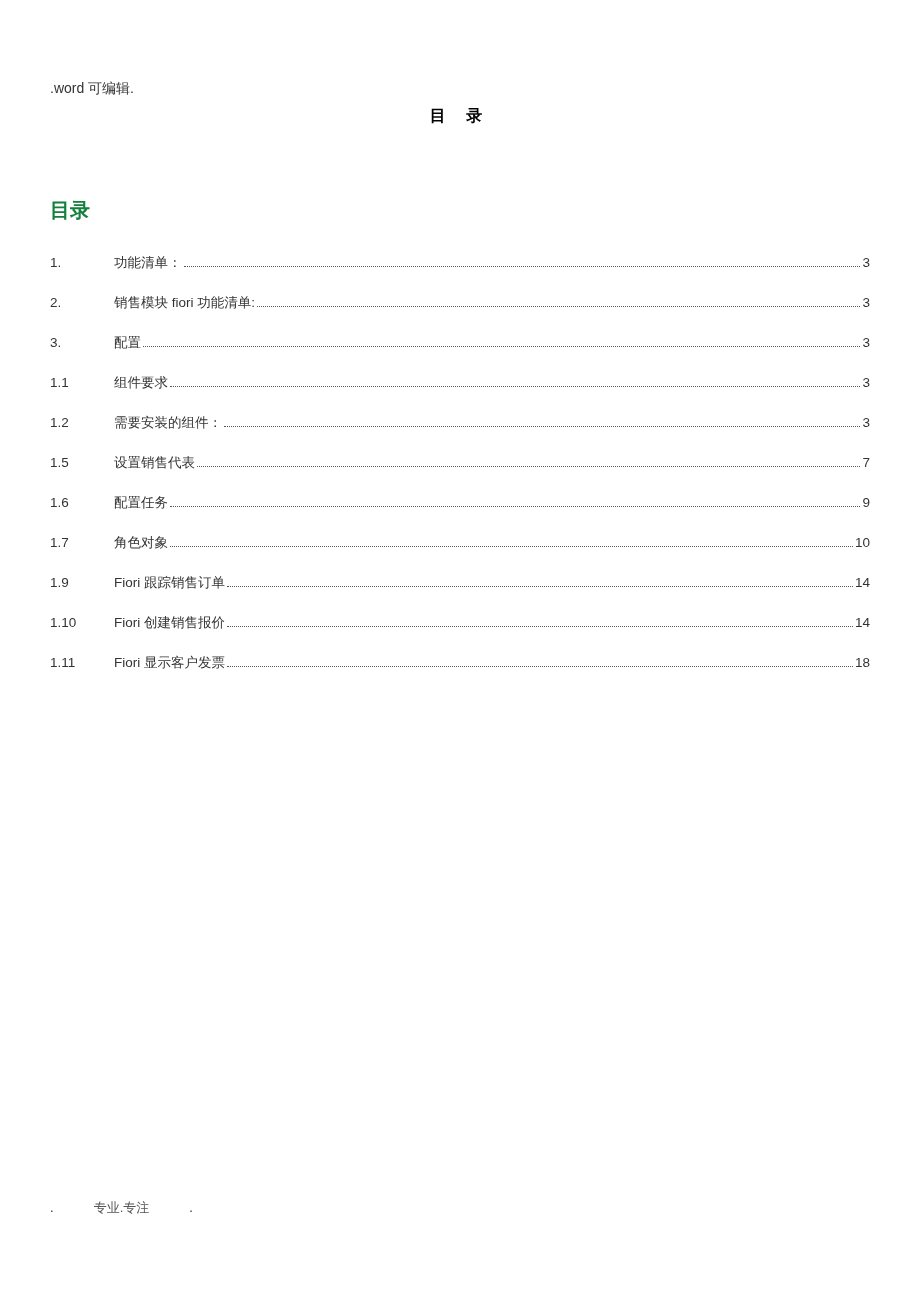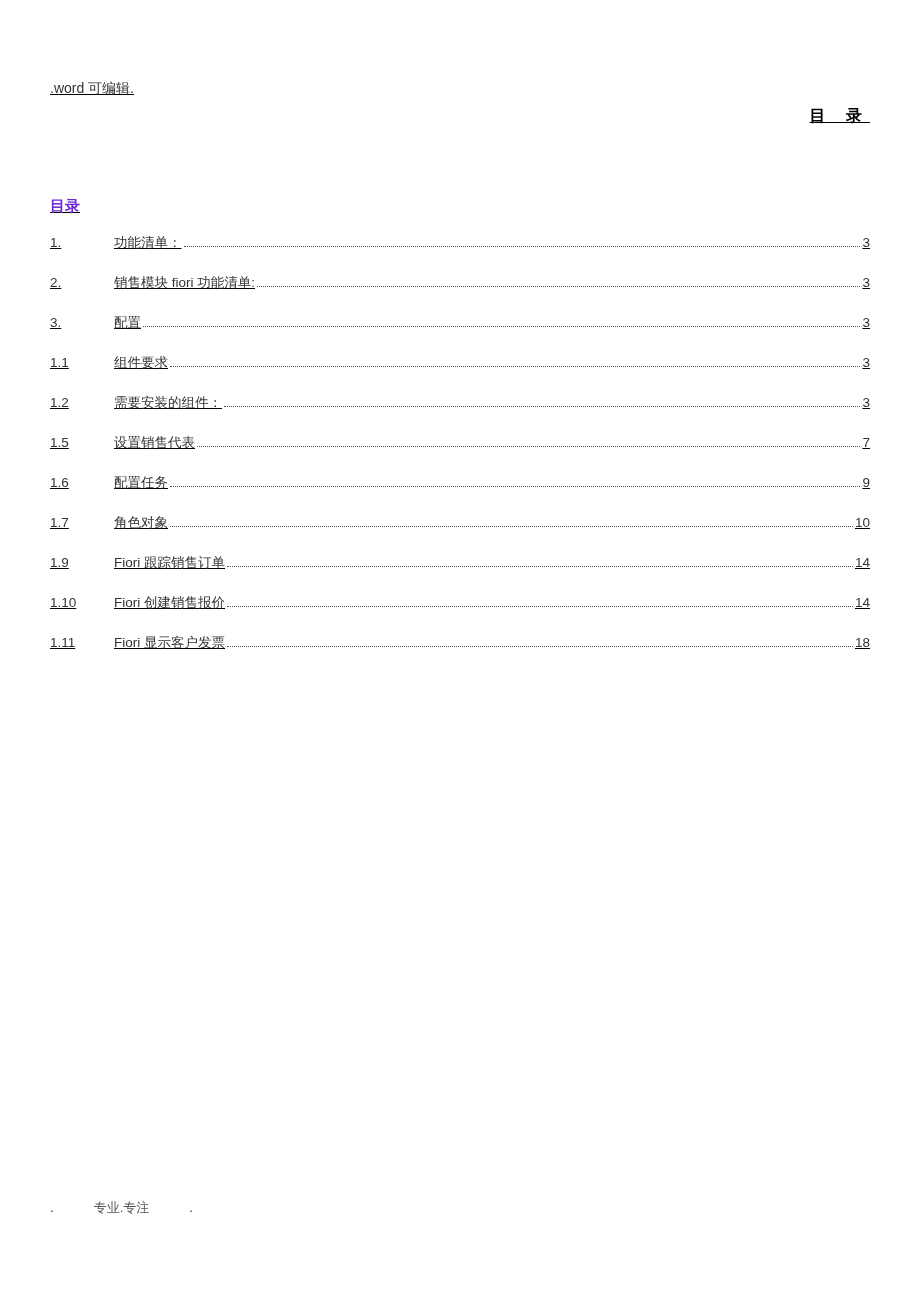--- a/index.html
+++ b/index.html
@@ -10,39 +10,38 @@
     body {
       background: #ffffff;
       font-family: "Microsoft YaHei", "SimSun", Arial, sans-serif;
       width: 920px;
       height: 1302px;
       position: relative;
       color: #000;
     }
     .page {
       padding: 80px 50px 0 50px;
-      text-decoration: underline;
     }
     .header-text {
       font-size: 14px;
       color: #333;
       margin-bottom: 8px;
     }
     .title {
-      text-align: right;
+      text-align: center;
       font-size: 16px;
       font-weight: bold;
       letter-spacing: 8px;
       margin-bottom: 70px;
     }
     .toc-heading {
-      color: #6d28d9;
-      font-size: 15px;
+      color: #15803d;
+      font-size: 20px;
       font-weight: bold;
-      margin-bottom: 18px;
+      margin-bottom: 30px;
     }
     .toc-list {
       list-style: none;
     }
     .toc-item {
       display: flex;
       align-items: baseline;
       margin-bottom: 22px;
       font-size: 13.5px;
       color: #333;

